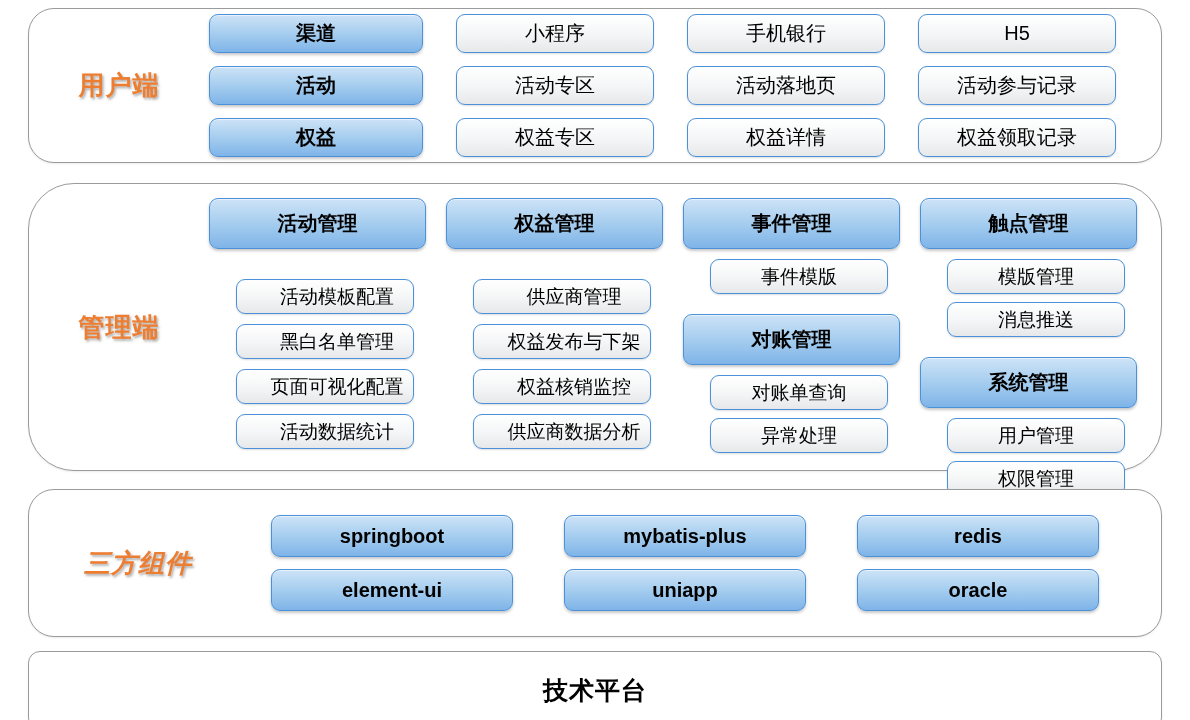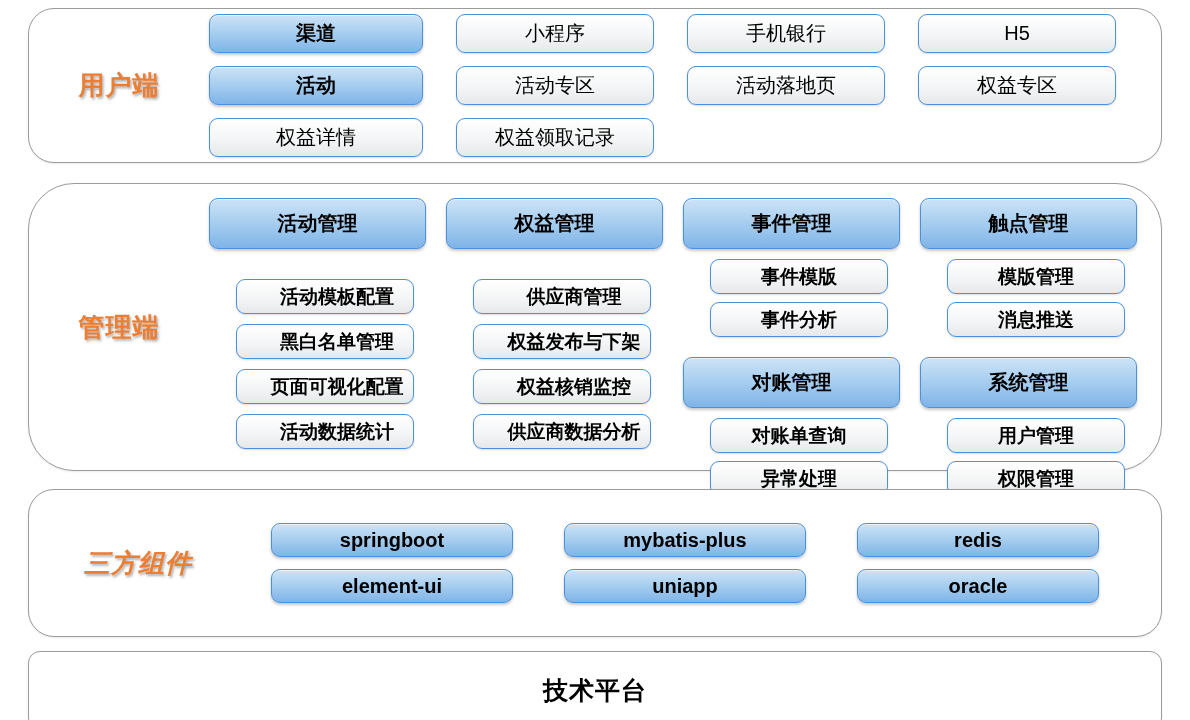--- a/index.html
+++ b/index.html
@@ -47,31 +47,31 @@
   }
 
   
   .admin-content {
     flex:1; display:grid; grid-template-columns:repeat(4,217px);
     column-gap:20px; padding:14px 26px 0 0;
   }
   .admin-col { display:flex; flex-direction:column; }
   .admin-col .btn { height:35px; font-size:19px; }
   .admin-col .btn.blue { height:51px; font-size:20px; margin-bottom:10px; }
-  .admin-col .btn.light { margin:0 12px 8px 27px;font-weight:bold; }
+  .admin-col .btn.light { margin:0 12px 8px 27px; }
   .admin-col.spaced .btn.blue { margin-bottom:30px; }
   .admin-col.spaced .btn.light { margin-bottom:10px;padding-left:24px; }
   .admin-col .btn.blue.second { margin-top:12px; }
 
   
   .comp-grid {
     flex:1; display:grid; grid-template-columns:repeat(3,266px);
     column-gap:27px; row-gap:12px; align-content:center; padding-right:64px;
   }
-  .comp-grid .btn { height:34px;margin-left:24px; }
+  .comp-grid .btn { height:42px;margin-left:24px; }
 
   .platform-title {
     font-size:25px; font-weight:bold; color:#000; letter-spacing:1px;
   }
 </style>
 </head>
 <body>
 
 <div class="canvas">
 
@@ -79,21 +79,23 @@
     <div class="panel-label">用户端</div>
     <div class="user-grid">
       <div class="btn blue">渠道</div>
       <div class="btn light">小程序</div>
       <div class="btn light">手机银行</div>
       <div class="btn light">H5</div>
 
       <div class="btn blue">活动</div>
       <div class="btn light">活动专区</div>
       <div class="btn light">活动落地页</div>
+      <div class="btn light">活动参与记录</div>
 
+      <div class="btn blue">权益</div>
       <div class="btn light">权益专区</div>
       <div class="btn light">权益详情</div>
       <div class="btn light">权益领取记录</div>
     </div>
   </section>
 
   <section class="panel panel-admin">
     <div class="panel-label">管理端</div>
     <div class="admin-content">
 
@@ -109,21 +111,20 @@
         <div class="btn blue">权益管理</div>
         <div class="btn light">供应商管理</div>
         <div class="btn light">权益发布与下架</div>
         <div class="btn light">权益核销监控</div>
         <div class="btn light">供应商数据分析</div>
       </div>
 
       <div class="admin-col">
         <div class="btn blue">事件管理</div>
         <div class="btn light">事件模版</div>
-        <div class="btn light">事件分析</div>
         <div class="btn blue second">对账管理</div>
         <div class="btn light">对账单查询</div>
         <div class="btn light">异常处理</div>
       </div>
 
       <div class="admin-col">
         <div class="btn blue">触点管理</div>
         <div class="btn light">模版管理</div>
         <div class="btn light">消息推送</div>
         <div class="btn blue second">系统管理</div>

